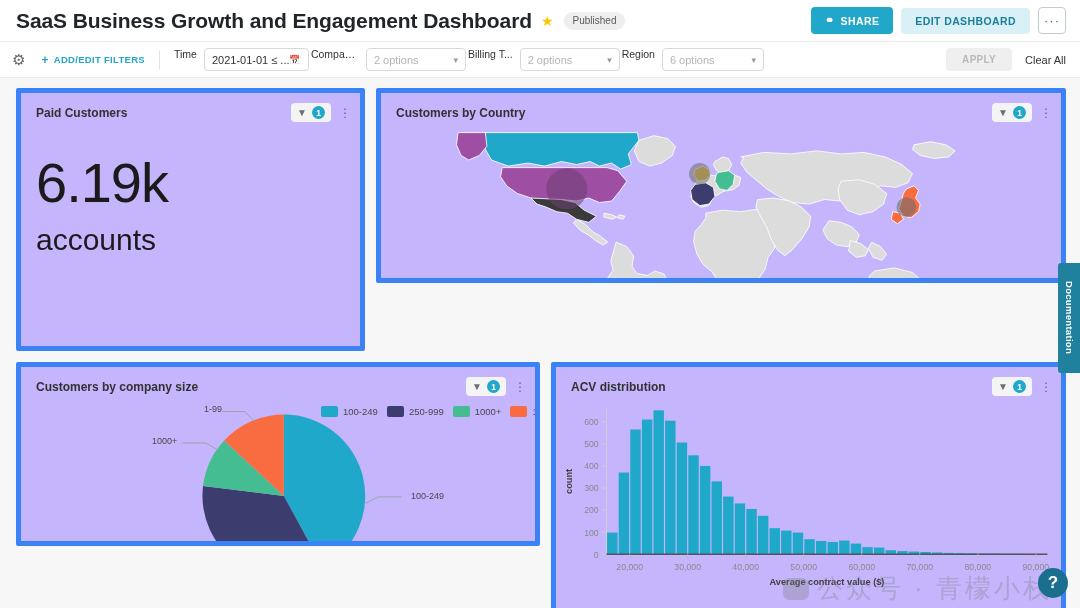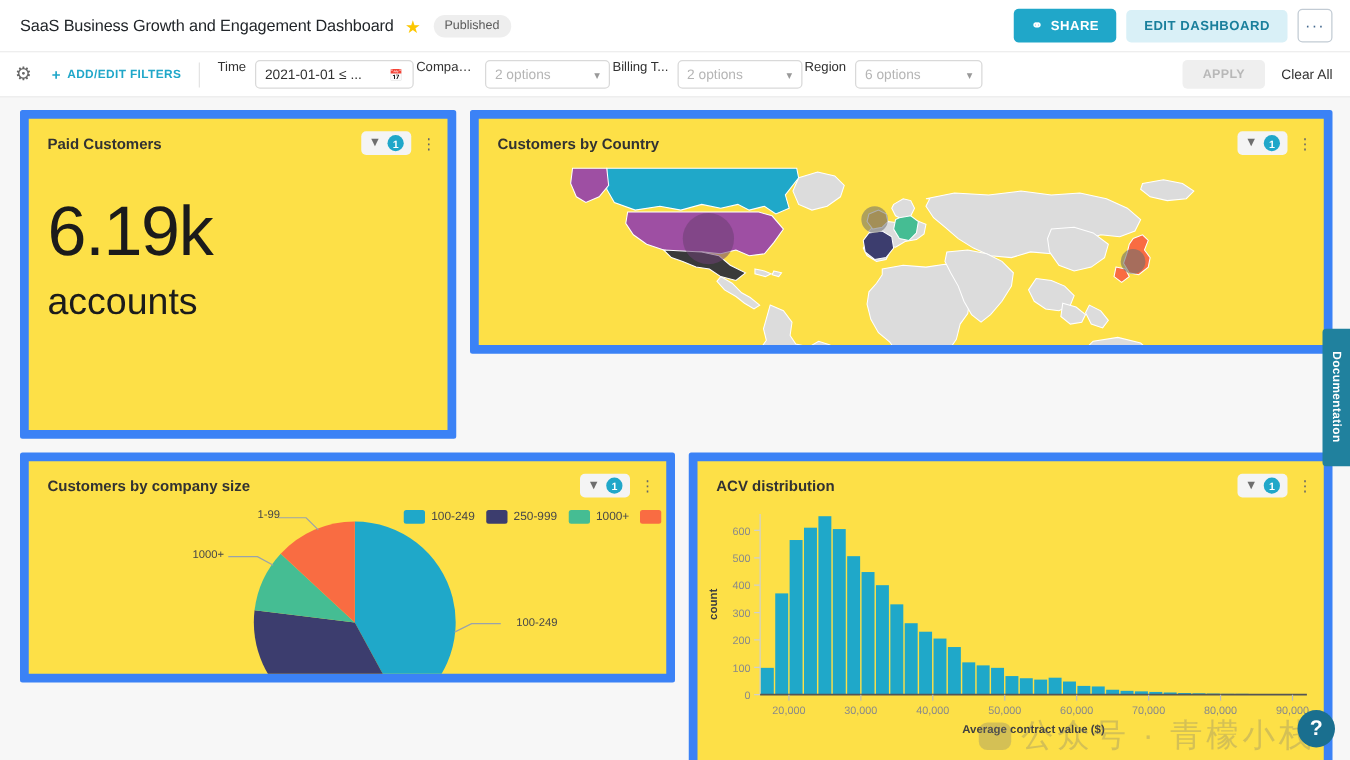--- a/index.html
+++ b/index.html
@@ -10,21 +10,21 @@
     overflow: hidden;
   }
   
   .app-header {
     height: 42px; background: #fff;
     display: flex; align-items: center;
     padding: 0 14px 0 16px;
     border-bottom: 1px solid #e9e9e9;
   }
   .dash-title {
-    font-size: 13px; font-weight: normal; color: #212529;
+    font-size: 21px; font-weight: bold; color: #212529;
     letter-spacing: -0.1px; white-space: nowrap;
   }
   .star-icon { margin-left: 9px; color: #fcc700; font-size: 14px; line-height: 1; }
   .published-badge {
     margin-left: 10px; background: #eeeeee; color: #5a5a5a;
     font-size: 10px; border-radius: 10px; padding: 3px 9px 4px;
     white-space: nowrap;
   }
   .header-spacer { flex: 1; }
   .btn {
@@ -61,38 +61,38 @@
     font-size: 10.5px; color: #323232;
     max-width: 48px; overflow: hidden; text-overflow: ellipsis;
     white-space: nowrap;
   }
   .flt-ctl {
     border: 1px solid #d9d9d9; border-radius: 4px;
     height: 23px; display: flex; align-items: center;
     padding: 0 7px; background: #fff;
     font-size: 11px; color: #323232; cursor: pointer;
   }
-  .flt-ctl.date { width: 127px; justify-content: space-between; }
+  .flt-ctl.date { width: 105px; justify-content: space-between; }
   .flt-ctl.sel { width: 100px; justify-content: space-between; color: #b5b5b5; }
   .flt-ctl.sel.w-wide { width: 102px; }
   .cal-ic, .chev { color: #999; font-size: 9px; }
   .apply-btn {
     background: #efefef; color: #b8b8b8; font-size: 10px;
     font-weight: bold; letter-spacing: .3px; border: none;
     border-radius: 4px; padding: 6px 16px; cursor: pointer;
   }
   .clear-all {
     font-size: 11px; color: #323232; margin-left: 13px;
     cursor: pointer; white-space: nowrap;
   }
   
   .grid { padding: 10px 14px 0 16px; display: flex; flex-direction: column; gap: 11px; }
   .row { display: flex; gap: 11px; }
   .card {
-    background: #fde047; border: 7px solid #3b82f6; border-radius: 2px;
+    background: #c4b5fd; border: 5px solid #3b82f6; border-radius: 2px;
     position: relative; overflow: hidden;
   }
   .card-head {
     display: flex; align-items: center; padding: 10px 11px 0 15px;
   }
   .card-title { font-size: 12px; font-weight: bold; color: #323232; }
   .head-spacer { flex: 1; }
   .filter-badge {
     display: flex; align-items: center; gap: 5px;
     background: #f4f4f4; border-radius: 4px; padding: 3px 6px;

